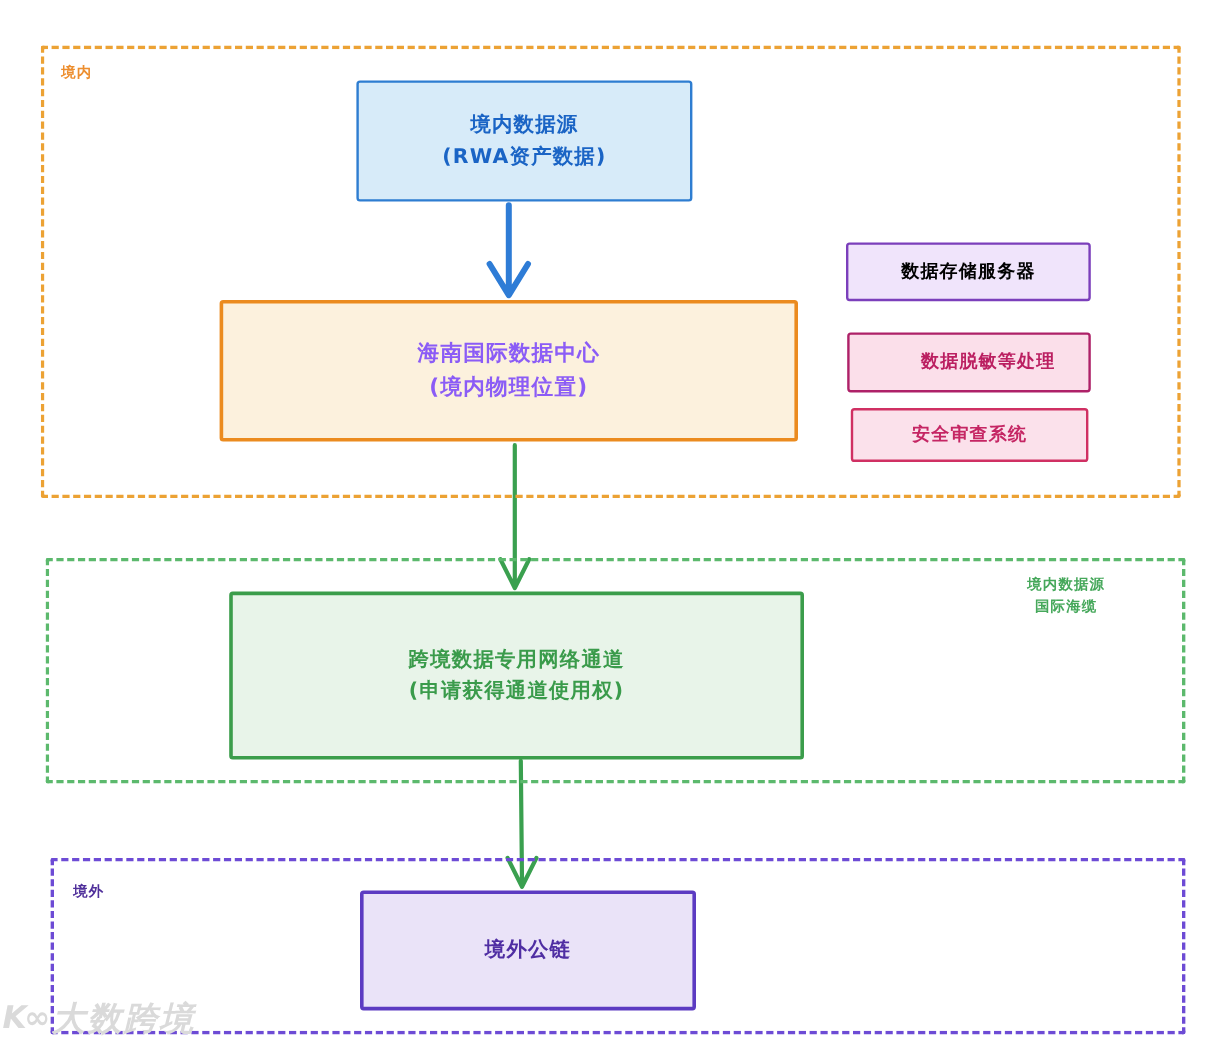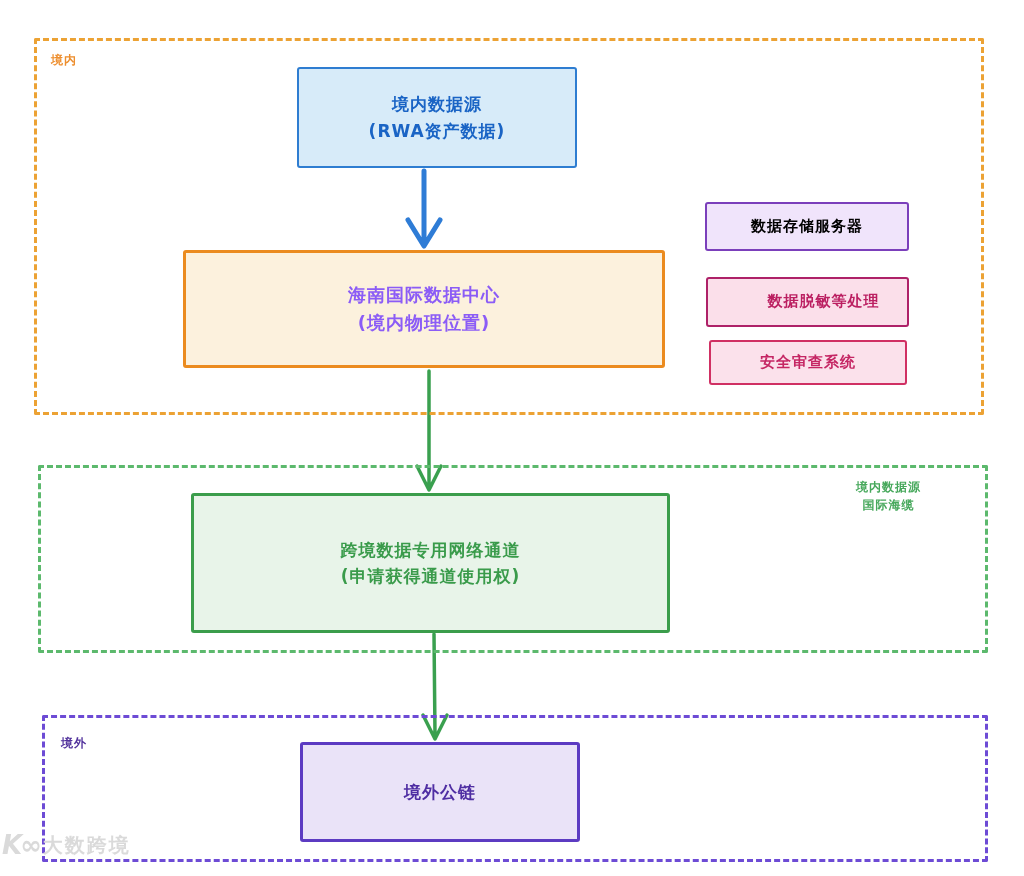--- a/index.html
+++ b/index.html
@@ -78,22 +78,23 @@
     gap: 3px;
     font-weight: bold;
     user-select: none;
   }
   .watermark-logo {
     font-size: 26px;
     font-style: italic;
     letter-spacing: -2px;
   }
   .watermark-text {
-    font-size: 20px;
+    font-size: 28px;
     letter-spacing: 2px;
+    font-style: italic;
   }
 </style>
 </head>
 <body>
 
 <div class="canvas">
 
   <svg class="arrows-layer" width="1024" height="876" viewBox="0 0 1024 876" xmlns="http://www.w3.org/2000/svg">
     <path d="M424 171 L424 242 M408 220 L424 246 L440 220" fill="none" stroke-width="5" stroke-linecap="round" stroke-linejoin="round" stroke="#2E7CD6"></path>
     <path d="M429 371 L429 486 M417 466 L429 490 L441 466" fill="none" stroke-width="3.5" stroke-linecap="round" stroke-linejoin="round" stroke="#3AA04F"></path>

